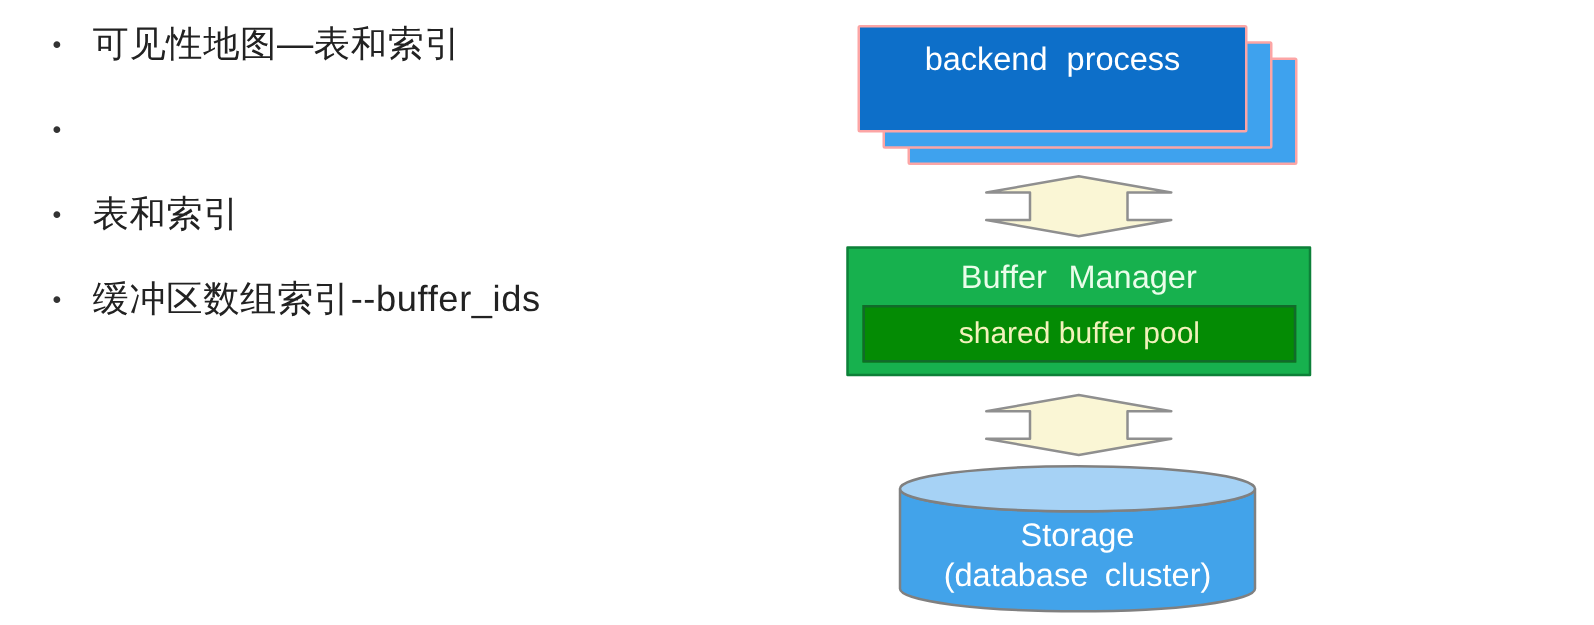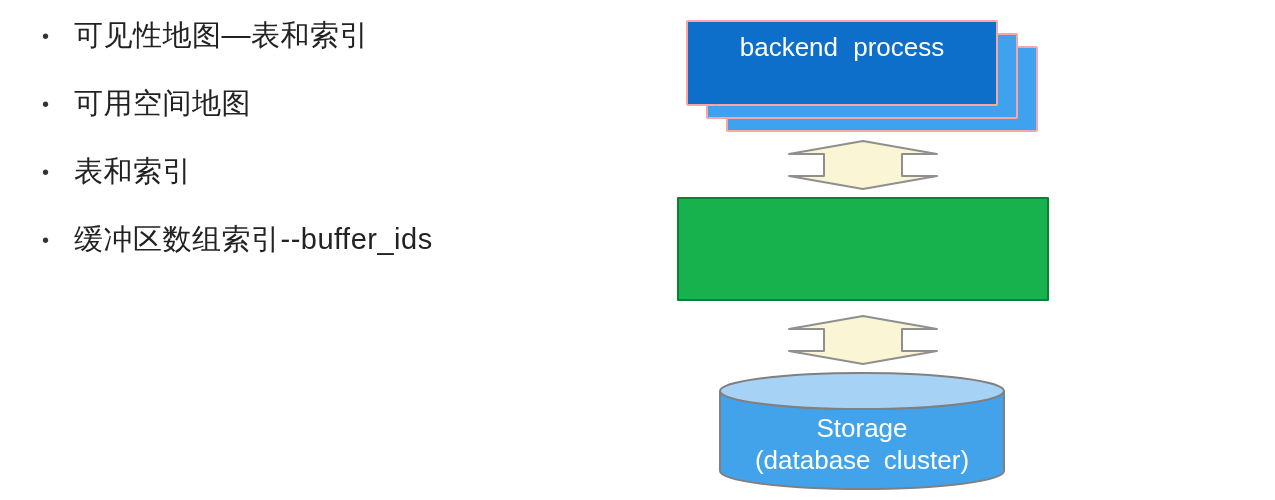--- a/index.html
+++ b/index.html
@@ -66,21 +66,20 @@
 
 <div class="canvas">
 
   <ul class="bullets">
     <li>
       <span class="dot">•</span>
       <span>可见性地图—表和索引</span>
     </li>
     <li>
       <span class="dot">•</span>
-      <span>可用空间地图</span>
     </li>
     <li>
       <span class="dot">•</span>
       <span>表和索引</span>
     </li>
     <li>
       <span class="dot">•</span>
       <span><span>缓冲区数组索引--</span><b>buffer_id</b><span>s</span></span>
     </li>
   </ul>
@@ -91,20 +90,24 @@
     <div class="box bp-box bp-back1"></div>
     <div class="box bp-box bp-front">
       <span>backend process</span>
     </div>
 
     <svg class="arrow arrow1" viewBox="0 0 154 52">
       <polygon points="77,2 151,15 116,15 116,37 151,37 77,50 3,37 38,37 38,15 3,15" stroke="#8f8f8f" stroke-width="2" stroke-linejoin="round" fill="#faf6d5"></polygon>
     </svg>
 
     <div class="box bm-box">
+      <div class="bm-label">Buffer Manager</div>
+      <div class="sbp-box">
+        <span>shared buffer pool</span>
+      </div>
     </div>
 
     <svg class="arrow arrow2" viewBox="0 0 154 52">
       <polygon points="77,2 151,15 116,15 116,37 151,37 77,50 3,37 38,37 38,15 3,15" stroke="#8f8f8f" stroke-width="2" stroke-linejoin="round" fill="#faf6d5"></polygon>
     </svg>
 
     <svg class="cylinder" viewBox="0 0 288 124">
       <path d="M2,20 L2,100 A142,18 0 0 0 286,100 L286,20 A142,18 0 0 1 2,20 Z" stroke="#808080" stroke-width="2" fill="#42a3ea"></path>
       <ellipse cx="144" cy="20" rx="142" ry="18" stroke="#808080" stroke-width="2" fill="#a6d2f5"></ellipse>
       <text x="144" y="66">Storage</text>

